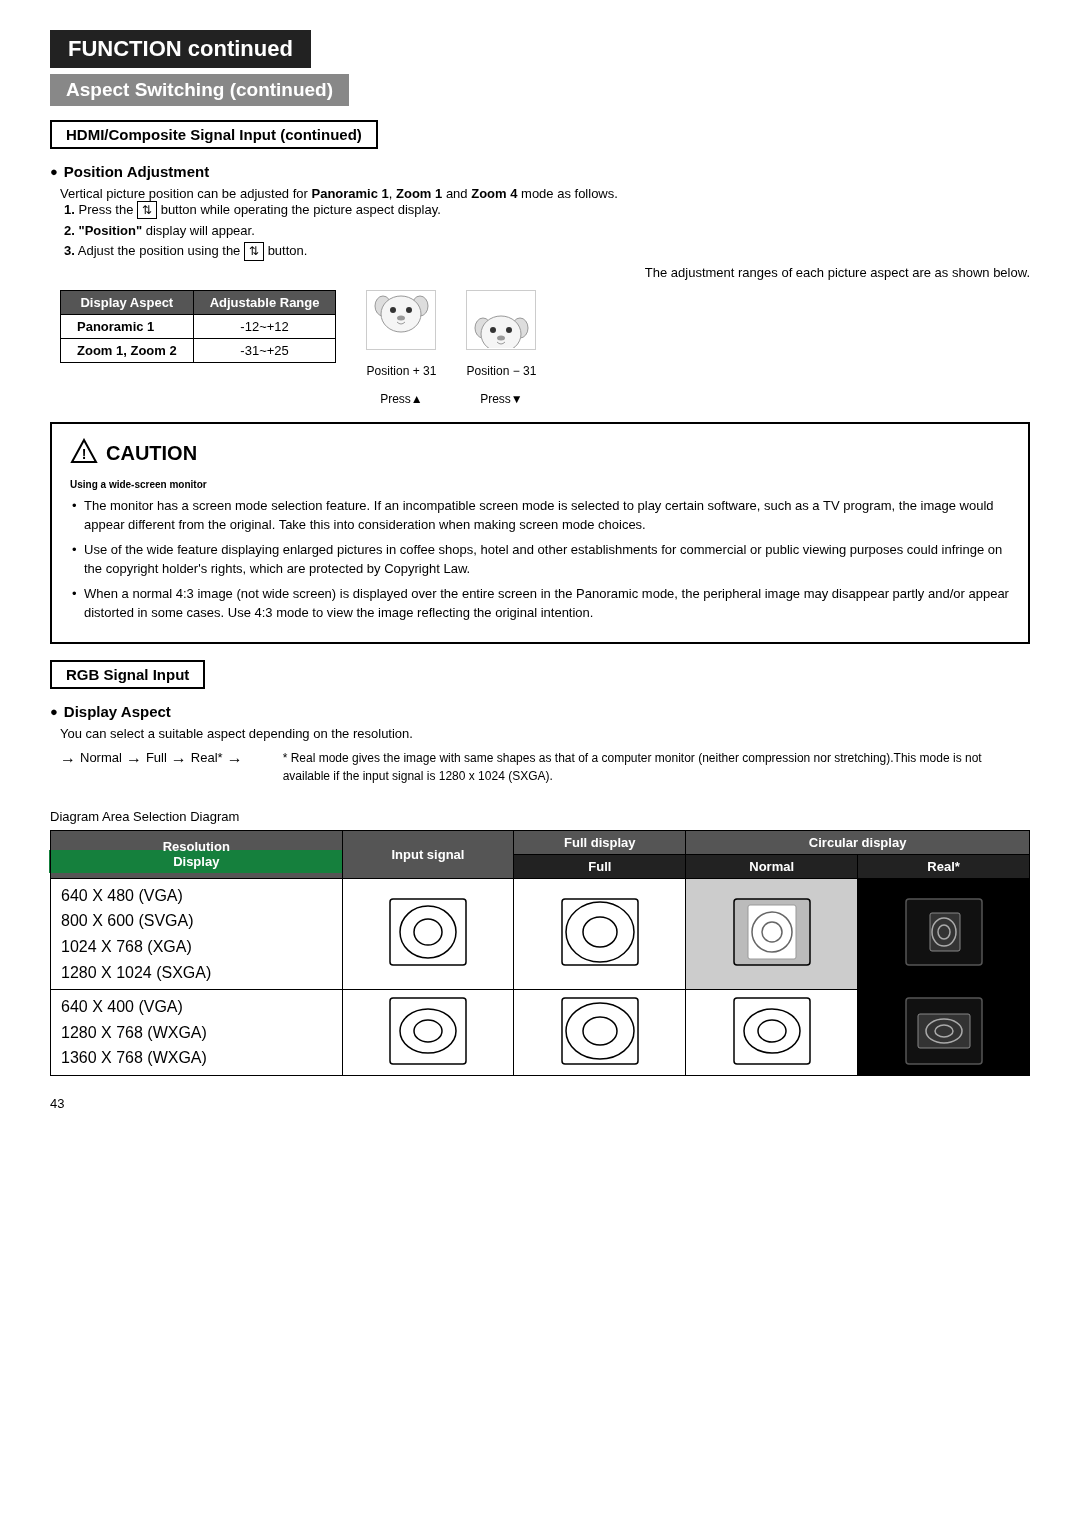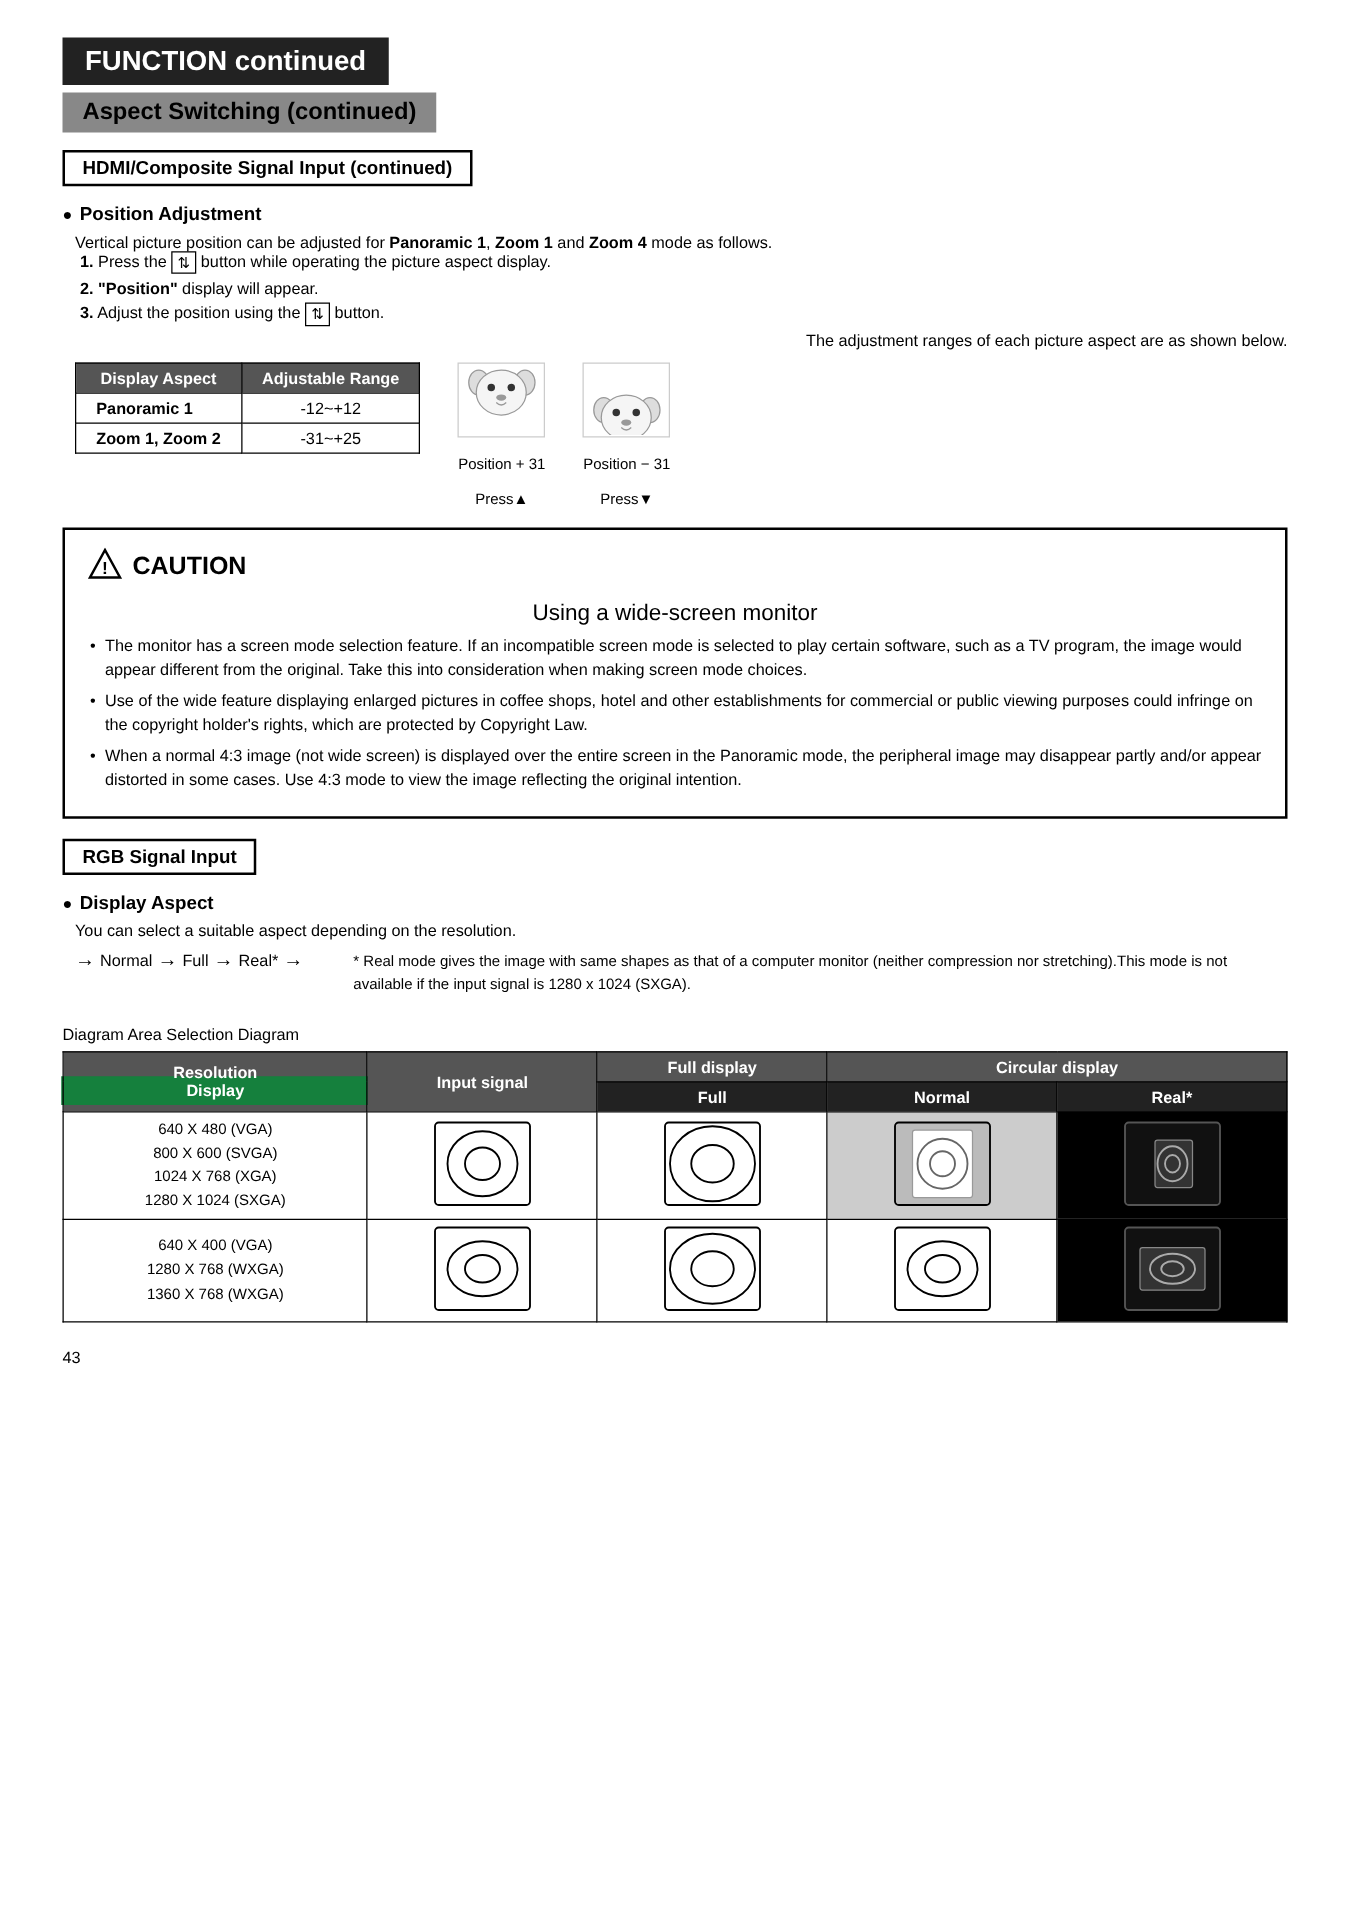--- a/index.html
+++ b/index.html
@@ -18,21 +18,21 @@
       color: #fff;
       font-size: 22px;
       font-weight: bold;
       padding: 6px 18px;
       display: inline-block;
       margin-bottom: 6px;
     }
 
     .aspect-switching-header {
       background: #888;
-      color: #000000;
+      color: #ffffff;
       font-size: 19px;
       font-weight: bold;
       padding: 5px 16px;
       display: inline-block;
       margin-bottom: 14px;
     }
 
     .hdmi-signal-header {
       border: 2px solid #000;
       font-size: 15px;
@@ -134,24 +134,23 @@
     .caution-header {
       display: flex;
       align-items: center;
       gap: 8px;
       font-size: 20px;
       font-weight: bold;
       margin-bottom: 10px;
     }
 
     .caution-sub-heading {
-      font-size: 18px;
-      font-weight: normal;
+      font-size: 10px;
+      font-weight: bold;
       margin-bottom: 6px;
-      text-align: center;
     }
     .caution-bullet {
       margin-bottom: 5px;
       padding-left: 14px;
       position: relative;
       font-size: 13px;
       line-height: 1.5;
     }
     .caution-bullet::before {
       content: '•';
@@ -200,22 +199,22 @@
       background: #222;
       color: #fff;
     }
     .display-table td {
       border: 1px solid #000;
       padding: 4px 10px;
       text-align: center;
       vertical-align: middle;
     }
     .display-table td.res-cell {
-      text-align: center;
-      font-size: 12px;
+      text-align: left;
+      font-size: 16px;
       line-height: 1.6;
     }
 
     .flow-wrapper {
       display: flex;
       align-items: flex-start;
       gap: 20px;
       margin: 8px 0 0 0;
     }
     .flow-left {

